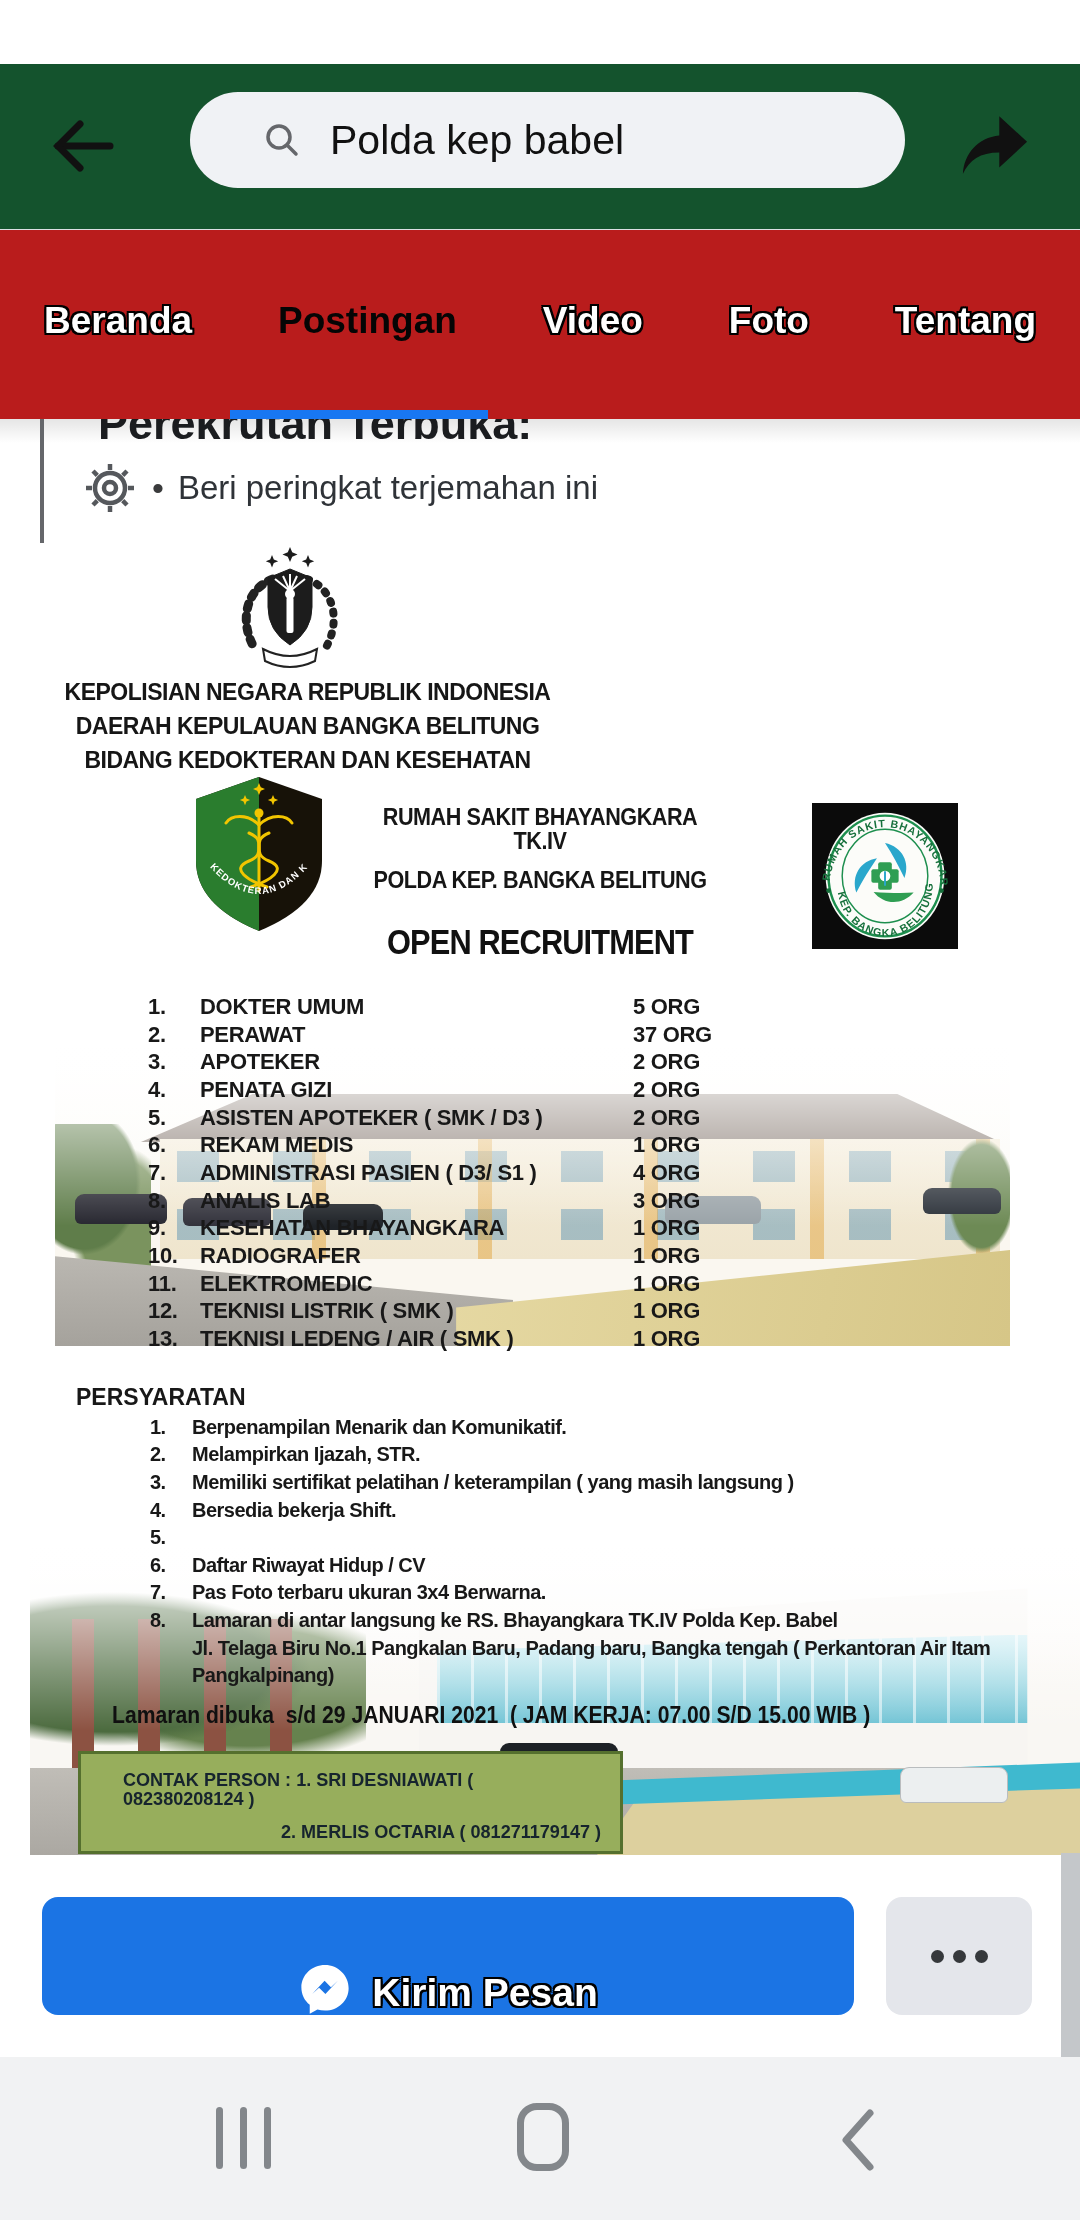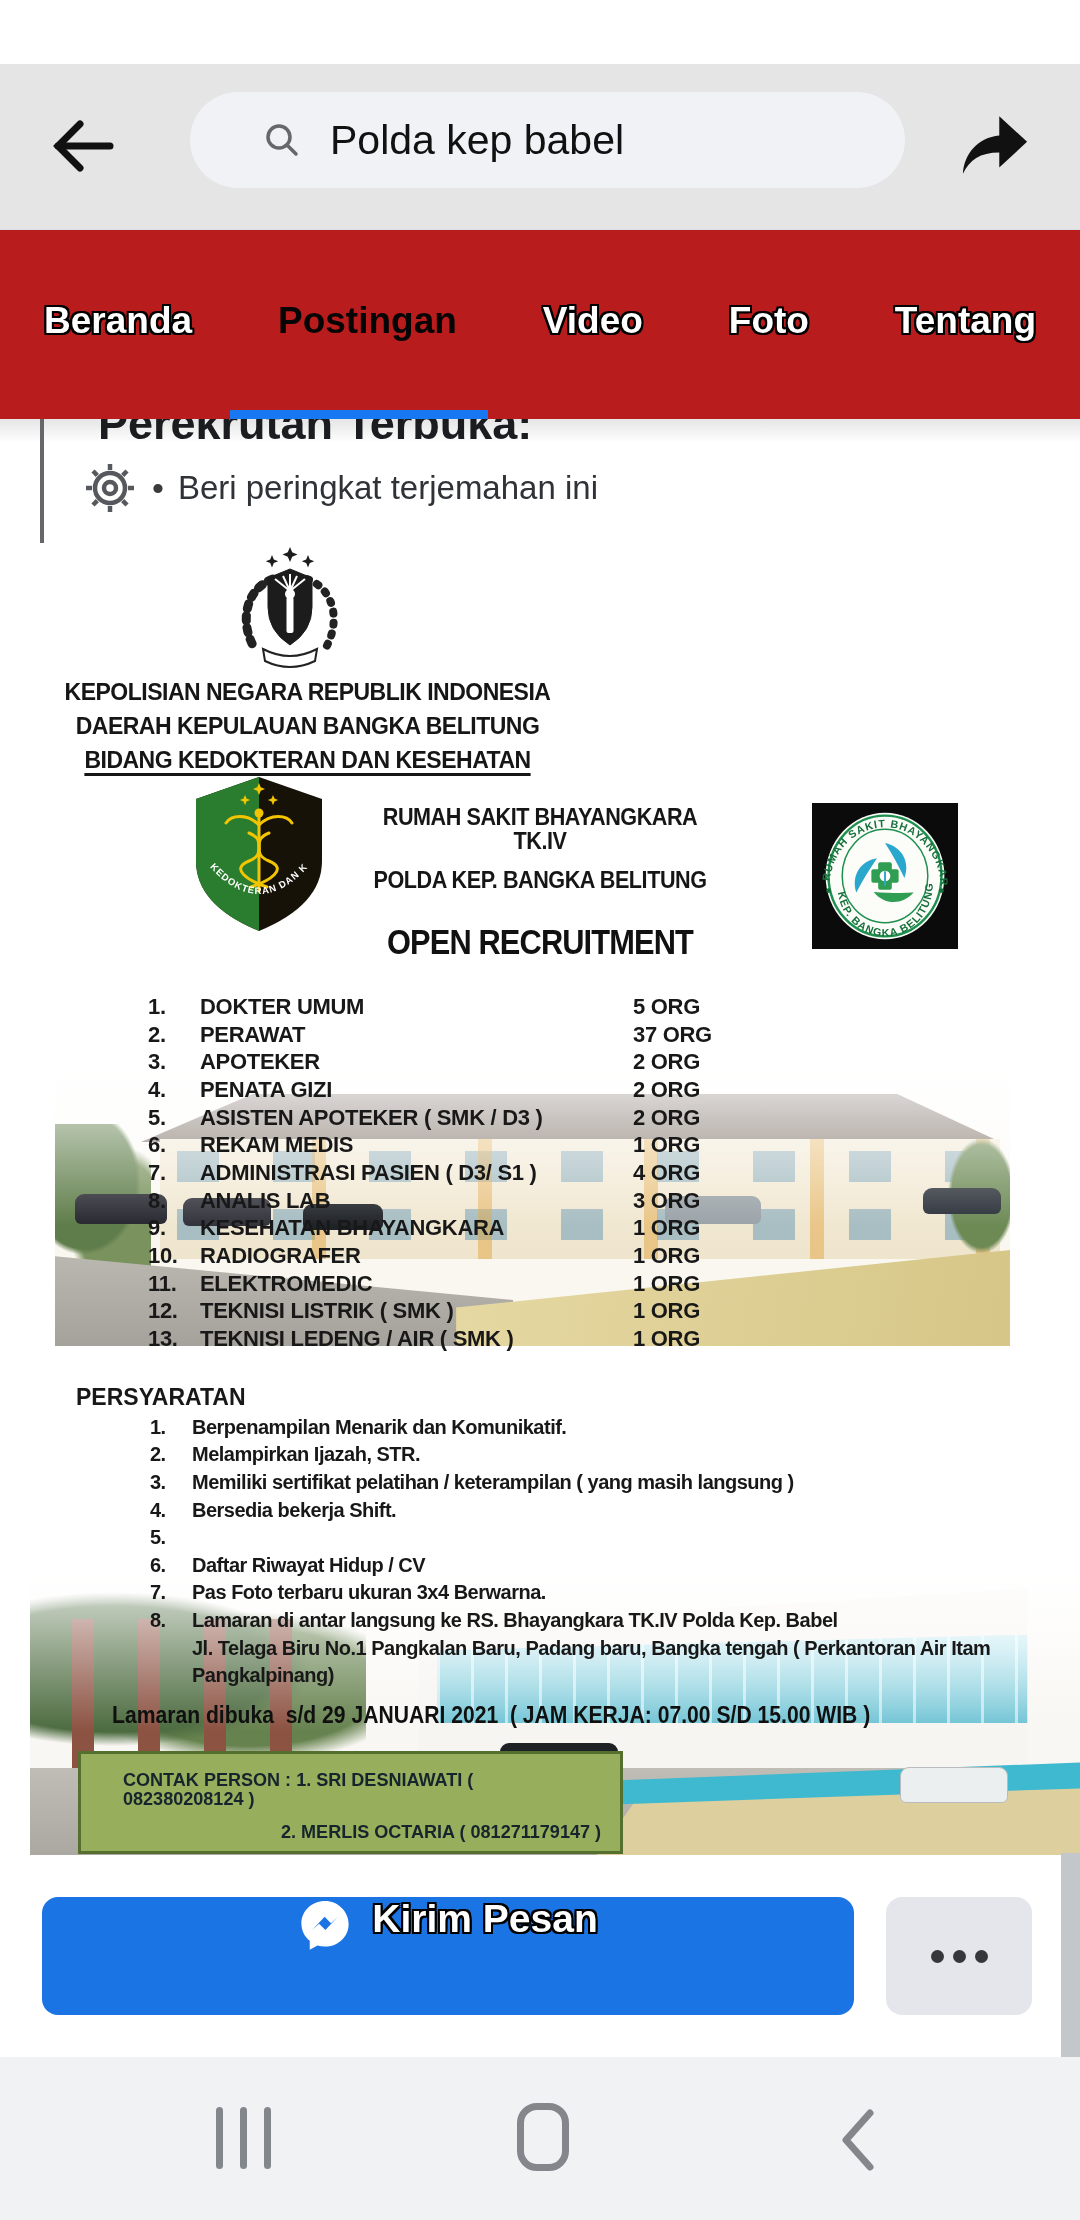--- a/index.html
+++ b/index.html
@@ -19,21 +19,21 @@
   .net-blk { position:absolute; left:756px; top:5px; width:52px; text-align:center; color:#5f6368; }
   .net-blk .g { font-size:25px; font-weight:700; line-height:26px; }
   .net-blk .ar { font-size:22px; line-height:22px; letter-spacing:-2px; }
   .sigbars { position:absolute; left:810px; top:12px; width:50px; height:42px; display:flex; align-items:flex-end; gap:4px; }
   .sigbars span { width:8px; background:#5f6368; border-radius:1px; display:block; }
   .battpct { position:absolute; left:868px; top:6px; font-size:45px; color:#515558; font-weight:500; }
   .batt { position:absolute; left:986px; top:14px; width:34px; height:44px; border-radius:5px; background:linear-gradient(to bottom,#c7c9cb 0 12px,#63666a 12px); }
   .batt::before { content:''; position:absolute; top:-7px; left:50%; transform:translateX(-50%); width:14px; height:7px; background:#c7c9cb; border-radius:2px; }
 
   
-  .header { position:absolute; top:64px; left:0; width:1080px; height:166px; background:#e5e5e5; z-index:20;padding-left:8px; }
+  .header { position:absolute; top:64px; left:0; width:1080px; height:166px; background:#14532d; z-index:20;padding-left:8px; }
   .back-btn { position:absolute; left:48px; top:52px; width:70px; height:60px; }
   .search-pill { position:absolute; left:190px; top:28px; width:715px; height:96px; background:#f0f2f5; border-radius:48px; display:flex; align-items:center; padding-left:74px; gap:30px; }
   .search-pill input { border:none; outline:none; background:transparent; font-size:41px; color:#111; font-family:"Liberation Sans",sans-serif; width:520px; }
   .share-btn { position:absolute; left:960px; top:50px; width:70px; height:62px; }
   .hdr-divider { position:absolute; top:229px; left:0; width:1080px; height:1px; background:#dcdfe3; z-index:21; }
 
   
   .tabbar { position:absolute; top:230px; left:0; width:1080px; height:189px; background:#b91c1c; z-index:10; }
   .tabrow { position:absolute; top:70px; left:0; width:1080px; display:flex; justify-content:space-between; padding:0 44px; }
   .tab { font-size:37px; font-weight:700; }
@@ -47,21 +47,21 @@
   .quote-bar { position:absolute; left:40px; top:419px; width:4px; height:124px; background:#65676b; z-index:12; }
   .translate-row { position:absolute; top:456px; left:82px; height:64px; display:flex; align-items:center; gap:14px; z-index:12; }
   .translate-row .dot { font-size:34px; color:#3a3b3c; }
   .translate-row .txt { font-size:33px; color:#2f3338; }
 
   
   .poster { position:absolute; top:541px; left:0; width:1080px; height:1314px; background:#fff; overflow:hidden; }
   .poster * { line-height:1; }
   .org-block { position:absolute; left:40px; top:140px; width:535px; text-align:center; color:#161616; font-weight:700; font-size:23px; letter-spacing:-0.5px; }
   .org-block div { margin-bottom:11px; }
-  .org-underline { text-decoration:underline; text-underline-offset:5px; text-decoration-thickness:2.5px; }
+  .org-underline { text-underline-offset:5px; text-decoration-thickness:2.5px; }
   .hosp-block { position:absolute; left:335px; top:264px; width:410px; text-align:center; font-weight:700; font-size:24px; color:#161616; letter-spacing:-0.5px; transform:scaleX(.9); }
   .hosp-block div { margin-bottom:15px; }
   .poster-title { position:absolute; left:335px; top:383px; width:410px; text-align:center; font-weight:700; font-size:35px; color:#111; letter-spacing:-1px; transform:scaleX(.88); }
 
   .pos-list { position:absolute; left:148px; top:452px; width:580px; z-index:3; }
   .pos-row { display:grid; grid-template-columns:52px 433px 95px; height:27.7px; align-items:center; font-size:22px; font-weight:700; color:#181818; letter-spacing:-0.3px; }
   .req-title { position:absolute; left:76px; top:845px; font-size:23px; font-weight:700; color:#181818; z-index:3; }
   .req-list { position:absolute; left:150px; top:872px; width:900px; z-index:3; }
   .req-row { display:grid; grid-template-columns:42px 1fr; height:27.6px; align-items:center; font-size:20px; font-weight:700; color:#181818; letter-spacing:-0.5px; }
   .deadline { position:absolute; left:112px; top:1162px; font-size:24px; font-weight:700; color:#101010; transform:scaleX(.88); transform-origin:0 50%; z-index:3; white-space:pre; }
@@ -85,21 +85,21 @@
   .photo2 { left:30px; top:1004px; width:1050px; height:310px; background:linear-gradient(#ffffff,#f9f7f3 45%); }
   .p2-trees { position:absolute; left:0; top:14%; width:32%; height:58%; background:radial-gradient(ellipse at 25% 45%,#4c6b3f 0 45%,rgba(0,0,0,0) 55%),radial-gradient(ellipse at 65% 55%,#6a855０ 0 40%,rgba(0,0,0,0) 52%),radial-gradient(ellipse at 60% 50%,#66824e 0 42%,rgba(0,0,0,0) 54%); }
   .p2-struct { position:absolute; left:4%; top:24%; width:24%; height:50%; background:repeating-linear-gradient(90deg,#8c5242 0 22px,rgba(0,0,0,0) 22px 66px); }
   .p2-bldg { position:absolute; right:5%; top:14%; width:58%; height:62%; background:#f7f5f2; clip-path:polygon(0 20%,100% 0,100% 100%,0 100%); }
   .p2-glass { position:absolute; left:3%; right:0; top:24%; height:46%; background:linear-gradient(#cdeef4,#6fc3d4),repeating-linear-gradient(90deg,rgba(255,255,255,.55) 0 3px,rgba(0,0,0,0) 3px 34px); background-blend-mode:overlay; clip-path:polygon(0 18%,100% 0,100% 100%,0 100%); }
   .p2-canopy { position:absolute; right:-1%; bottom:16%; width:48%; height:14%; background:#3fb9cf; clip-path:polygon(0 45%,100% 0,100% 60%,0 100%); }
   .p2-road { position:absolute; left:0; bottom:0; width:100%; height:28%; background:linear-gradient(#c0bdb7,#aba8a2); }
   .p2-sand { position:absolute; right:0; bottom:0; width:46%; height:22%; background:#ddd09e; clip-path:polygon(0 100%,10% 0,100% 0,100% 100%); }
 
   
-  .send-btn { position:absolute; left:42px; top:1897px; width:812px; height:118px; border-radius:16px; background:#1b74e4; display:flex; align-items:flex-start; justify-content:center; gap:20px; border:none; cursor:pointer; }
+  .send-btn { position:absolute; left:42px; top:1897px; width:812px; height:118px; border-radius:16px; background:#1b74e4; display:flex; align-items:flex-end; justify-content:center; gap:20px; border:none; cursor:pointer; }
   .send-label { font-size:39px; font-weight:700; color:#fff; text-shadow:-2px -2px 0 #000,2px -2px 0 #000,-2px 2px 0 #000,2px 2px 0 #000,-2px 0 0 #000,2px 0 0 #000,0 -2px 0 #000,0 2px 0 #000; }
   .more-btn { position:absolute; left:886px; top:1897px; width:146px; height:118px; border-radius:16px; background:#e4e6eb; display:flex; align-items:center; justify-content:center; gap:9px; border:none; cursor:pointer; }
   .more-btn i { width:13px; height:13px; border-radius:50%; background:#35383b; }
   .scroll-ind { position:absolute; right:0; top:1853px; width:19px; height:204px; background:#c4c7ca; }
 
   
   .navbar { position:absolute; left:0; top:2057px; width:1080px; height:163px; background:#f1f2f3; }
   .nav-recents { position:absolute; left:216px; top:50px; display:flex; gap:17px; }
   .nav-recents span { width:7px; height:62px; background:#83878b; border-radius:3.5px; }
   .nav-home { position:absolute; left:517px; top:46px; width:52px; height:68px; border:7px solid #83878b; border-radius:20px; }

